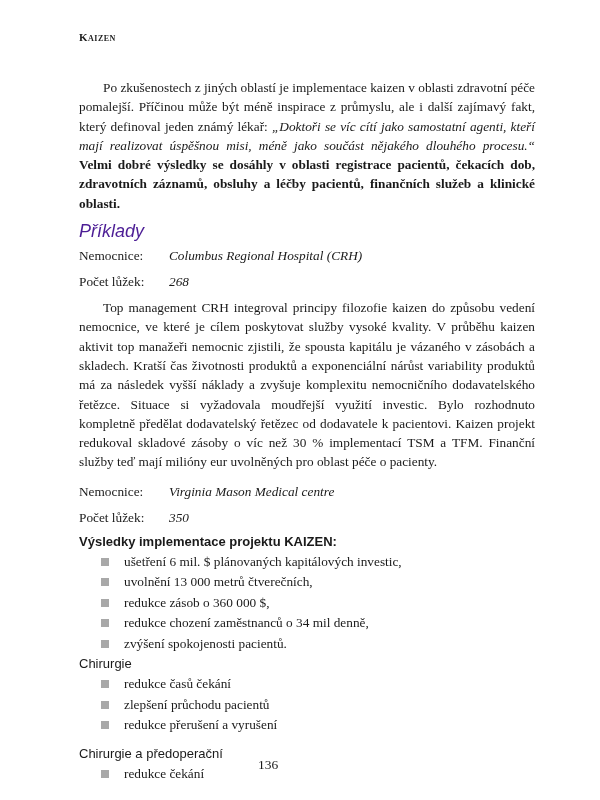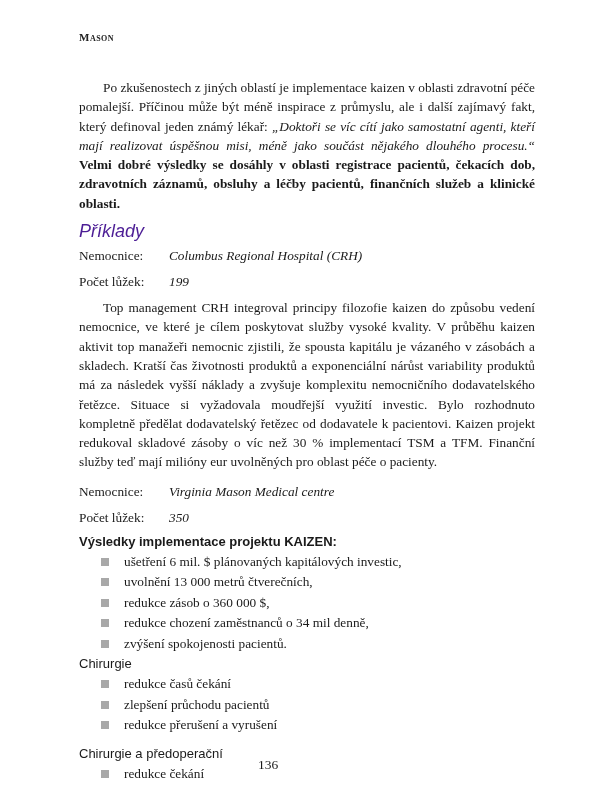--- a/index.html
+++ b/index.html
@@ -28,34 +28,34 @@
     ul.bullets { list-style: none; margin: 0; padding: 0 0 0 20px; }
     ul.bullets li { position: relative; padding-left: 25px; line-height: 20.5px; }
     .bullet-icon { position: absolute; left: 2px; top: 6px; width: 8px; height: 8px; background: #a8a8a8; }
     .page-number { position: absolute; left: 0; width: 536px; top: 757px; text-align: center;
       font-family: "Liberation Serif", serif; font-size: 13.5px; }
   </style>
 </head>
 <body>
 
 <div class="page">
-  <div class="running-head">Mason</div>
+  <div class="running-head">Kaizen</div>
 
   <div class="content">
     <p class="indent"><span>Po zkušenostech z jiných oblastí je implementace kaizen v oblasti zdravotní péče pomalejší. Příčinou může být méně inspirace z průmyslu, ale i další zajímavý fakt, který definoval jeden známý lékař: </span><span class="para-italic">„Doktoři se víc cítí jako samostatní agenti, kteří mají realizovat úspěšnou misi, méně jako součást nějakého dlouhého procesu.“</span><span class="para-bold"> Velmi dobré výsledky se dosáhly v oblasti registrace pacientů, čekacích dob, zdravotních záznamů, obsluhy a léčby pacientů, finančních služeb a klinické oblasti.</span></p>
 
     <div class="section-title">Příklady</div>
 
     <div class="kv-row">
       <span class="kv-label">Nemocnice:</span>
       <span class="kv-value">Columbus Regional Hospital (CRH)</span>
     </div>
     <div class="kv-row kv-gap">
       <span class="kv-label">Počet lůžek:</span>
-      <span class="kv-value">199</span>
+      <span class="kv-value">268</span>
     </div>
 
     <p class="indent" style="margin-top:6px">Top management CRH integroval principy filozofie kaizen do způsobu vedení nemocnice, ve které je cílem poskytovat služby vysoké kvality. V průběhu kaizen aktivit top manažeři nemocnic zjistili, že spousta kapitálu je vázaného v zásobách a skladech. Kratší čas životnosti produktů a exponenciální nárůst variability produktů má za následek vyšší náklady a zvyšuje komplexitu nemocničního dodavatelského řetězce. Situace si vyžadovala moudřejší využití investic. Bylo rozhodnuto kompletně předělat dodavatelský řetězec od dodavatele k pacientovi. Kaizen projekt redukoval skladové zásoby o víc než 30 % implementací TSM a TFM. Finanční služby teď mají milióny eur uvolněných pro oblast péče o pacienty.</p>
 
     <div class="kv-row" style="margin-top:9px">
       <span class="kv-label">Nemocnice:</span>
       <span class="kv-value">Virginia Mason Medical centre</span>
     </div>
     <div class="kv-row kv-gap">
       <span class="kv-label">Počet lůžek:</span>

